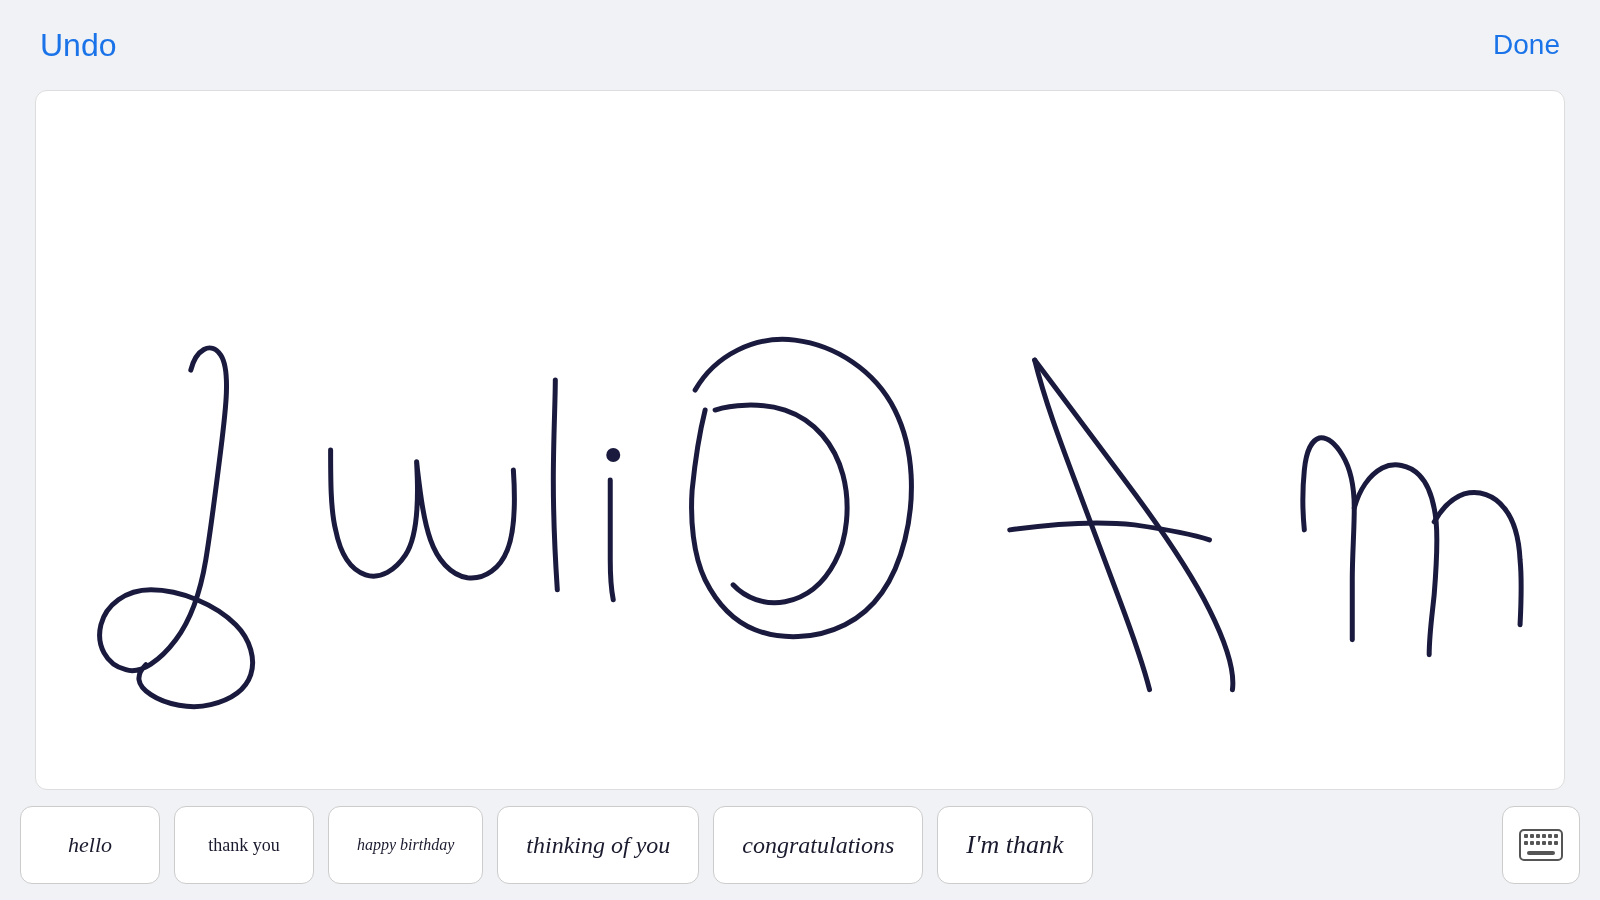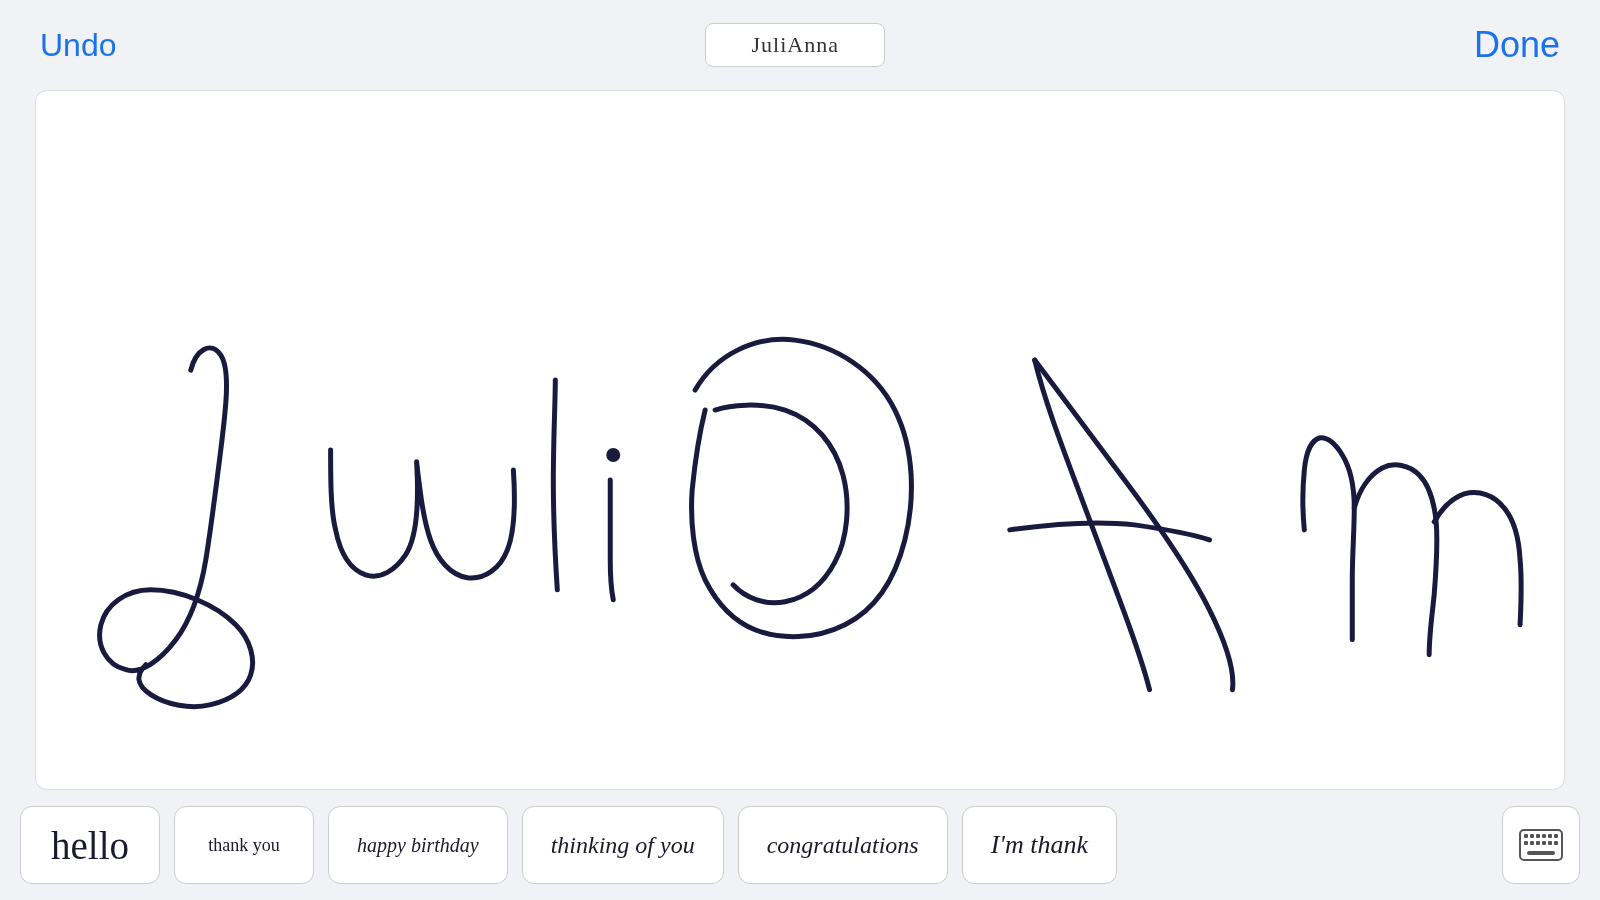--- a/index.html
+++ b/index.html
@@ -42,21 +42,21 @@
       padding: 8px 20px;
       font-size: 22px;
       color: #333;
       font-family: 'Palatino Linotype', Georgia, cursive;
       letter-spacing: 1px;
       min-width: 180px;
       text-align: center;
     }
 
     .done-btn {
-      font-size: 36px;
+      font-size: 28px;
       color: #1a73e8;
       font-weight: 400;
       background: none;
       border: none;
       cursor: pointer;
     }
 
     
     .canvas-area {
       margin: 0 35px;
@@ -123,21 +123,20 @@
     .keyboard-icon-svg {
       width: 44px;
       height: 32px;
     }
   </style>
 </head>
 <body>
 
 <div class="top-bar">
   <button class="undo-btn">Undo</button>
-  <div class="signature-preview">JuliAnna</div>
   <button class="done-btn">Done</button>
 </div>
 
 <div class="canvas-area">
   <svg class="canvas-svg" viewBox="0 0 1530 680" preserveAspectRatio="xMidYMid meet" xmlns="http://www.w3.org/2000/svg">
 
     <path d="
       M 155 270
       C 160 250, 175 240, 185 255
       C 195 270, 190 310, 185 350
@@ -243,29 +242,29 @@
       C 1445 390, 1460 395, 1470 408
       C 1480 420, 1485 440, 1486 460
       C 1488 480, 1487 505, 1486 525
     " stroke="#1a1a3e" stroke-width="5" fill="none" stroke-linecap="round" stroke-linejoin="round"></path>
   </svg>
 </div>
 
 <div class="bottom-strip">
 
   <button class="phrase-btn">
-    <span class="phrase-text" style="font-size: 39px;">hello</span>
+    <span class="phrase-text" style="font-style: italic; font-size: 22px;">hello</span>
   </button>
 
   <button class="phrase-btn">
     <span class="phrase-text" style="font-size: 18px;">thank you</span>
   </button>
 
   <button class="phrase-btn">
-    <span class="phrase-text" style="font-style: italic; font-size: 20px;">happy birthday</span>
+    <span class="phrase-text" style="font-style: italic; font-size: 16px;">happy birthday</span>
   </button>
 
   <button class="phrase-btn">
     <span class="phrase-text" style="font-style: italic; font-size: 24px;">thinking of you</span>
   </button>
 
   <button class="phrase-btn">
     <span class="phrase-text" style="font-style: italic; font-size: 24px;">congratulations</span>
   </button>
 

